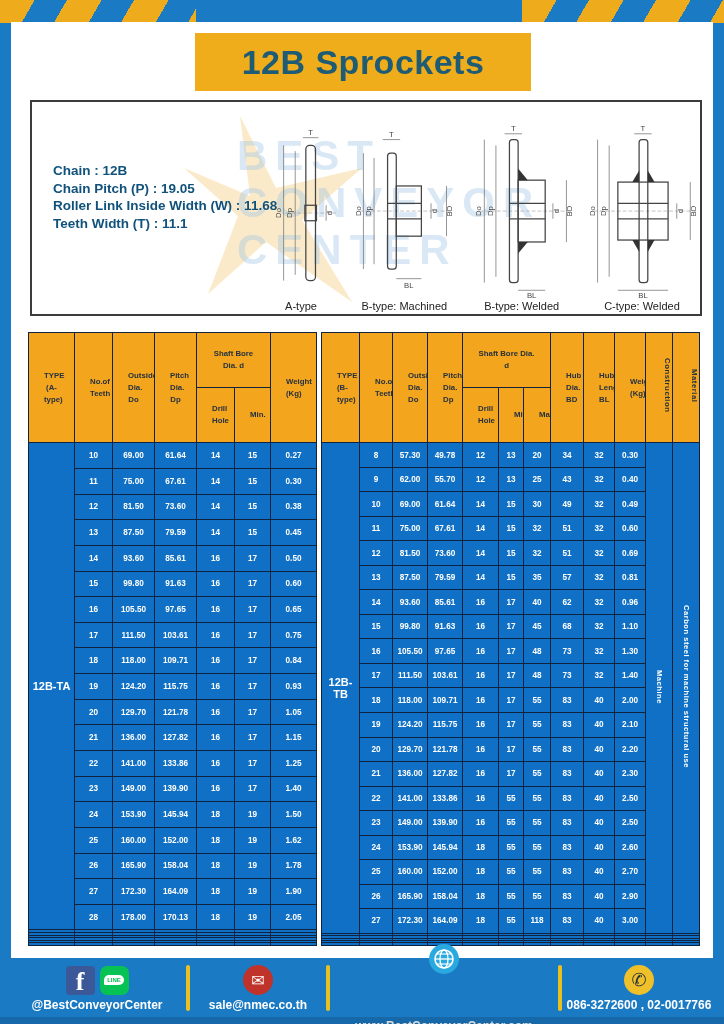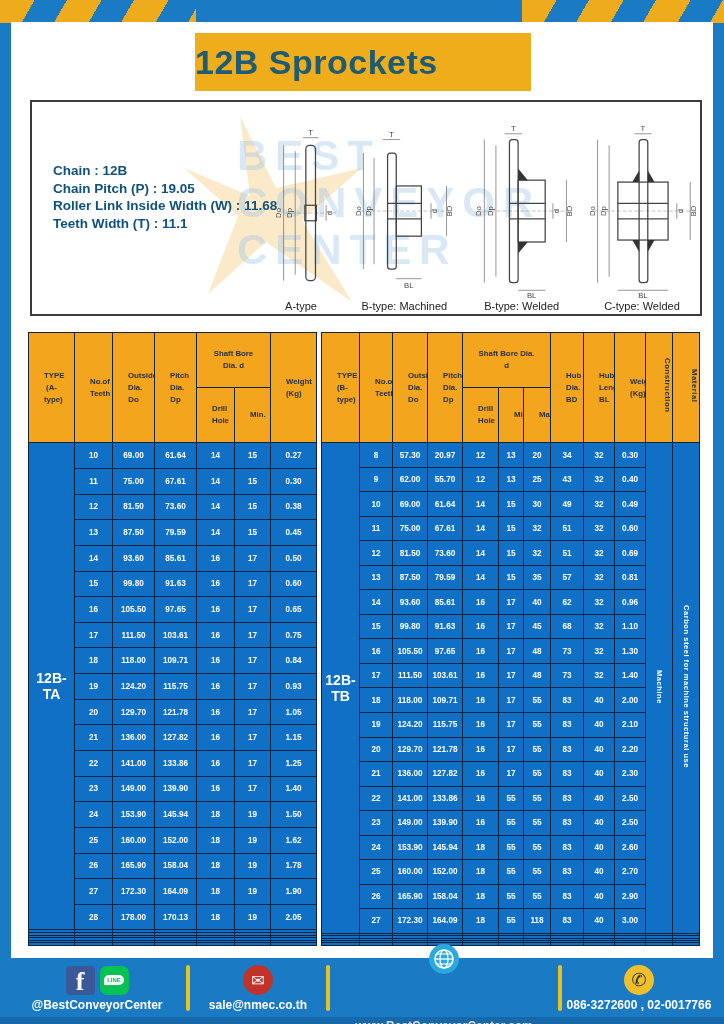--- a/index.html
+++ b/index.html
@@ -12,21 +12,21 @@
   .stripes { position:absolute; top:0; height:23px;
     background:repeating-linear-gradient(120deg, var(--stripe_yellow) 0 30px, transparent 30px 58px); }
   .stripes.left  { left:0;  width:196px; }
   .stripes.right { left:522px; width:202px; }
 
   
   .card { position:absolute; left:11px; top:22px; width:702px; height:936px; background:#ffffff; }
 
   
   .title-banner { position:absolute; left:184px; top:11px; width:336px; height:58px;
-    background:var(--banner_yellow); display:flex; align-items:center; justify-content:flex-start; }
+    background:var(--banner_yellow); display:flex; align-items:center; justify-content:center; }
   .title-banner h1 { font-size:34px; font-weight:bold; color:var(--title_text); letter-spacing:0.5px; }
 
   
   .spec-box { position:absolute; left:19px; top:78px; width:672px; height:216px;
     border:2px solid #3c3c3c; background:#fff; overflow:hidden; }
   .spec-lines { position:absolute; left:12px; top:60px; z-index:3;margin-left:9px; }
   .spec-line { font-size:13.5px; font-weight:bold; color:var(--spec_text); line-height:17.5px; white-space:nowrap; }
 
   .wm-star { position:absolute; left:148px; top:8px; z-index:1; }
   .wm-text { position:absolute; left:205px; top:30px; z-index:1; font-size:42px; font-weight:bold;
@@ -45,21 +45,21 @@
 
   
   .tables { position:absolute; left:17px; top:310px; width:670px; height:614px; display:flex; gap:4px; }
   table { border-collapse:collapse; table-layout:fixed; height:614px; }
   #table-a { width:288px; } #table-b { width:378px; }
   th, td { border:1.5px solid var(--table_border); text-align:center; vertical-align:middle; overflow:hidden; }
   thead th { background:var(--table_yellow); color:var(--header_text); font-size:7.8px; font-weight:bold;
     line-height:1.55; white-space:pre-line; padding:15px; }
   thead tr.tier1 { height:20px; } thead tr.tier2 { height:42px; }
   tbody td { background:var(--table_blue); color:#fff; font-size:8.2px; font-weight:bold; padding:0; }
-  td.type-val { font-size:14px; }
+  td.type-val { font-size:11px; }
   .vtext { writing-mode:vertical-rl; letter-spacing:0.5px; display:inline-block; }
   td.vert { font-size:7.6px; font-weight:bold; }
 
   
   .footer { position:absolute; left:0; top:958px; width:724px; height:66px; background:var(--frame_blue);
     display:flex; align-items:center; padding:0 8px 6px 8px; }
   .footer-sec { display:flex; flex-direction:column; align-items:center; justify-content:center; gap:2px; }
   .sec1 { width:178px; } .sec2 { width:136px; } .sec3 { width:228px;gap:44px; } .sec4 { flex:1; }
   .icon-row { display:flex; gap:5px; align-items:center; height:31px; }
   .footer-text { font-size:12px; font-weight:bold; color:var(--footer_text); white-space:nowrap; }
@@ -487,21 +487,21 @@
             <th>Drill Hole</th>
             <th>Min.</th>
             <th>Max.</th>
           </tr>
         </thead>
         <tbody>
             <tr>
               <td rowspan="20" class="type-val">12B-TB</td>
               <td>8</td>
               <td>57.30</td>
-              <td>20.97</td>
+              <td>49.78</td>
               <td>12</td>
               <td>13</td>
               <td>20</td>
               <td>34</td>
               <td>32</td>
               <td>0.30</td>
               <td rowspan="20" class="vert"><span class="vtext">Machine</span></td>
               <td rowspan="20" class="vert"><span class="vtext">Carbon steel for machine structural use</span></td>
             </tr>
             <tr>

